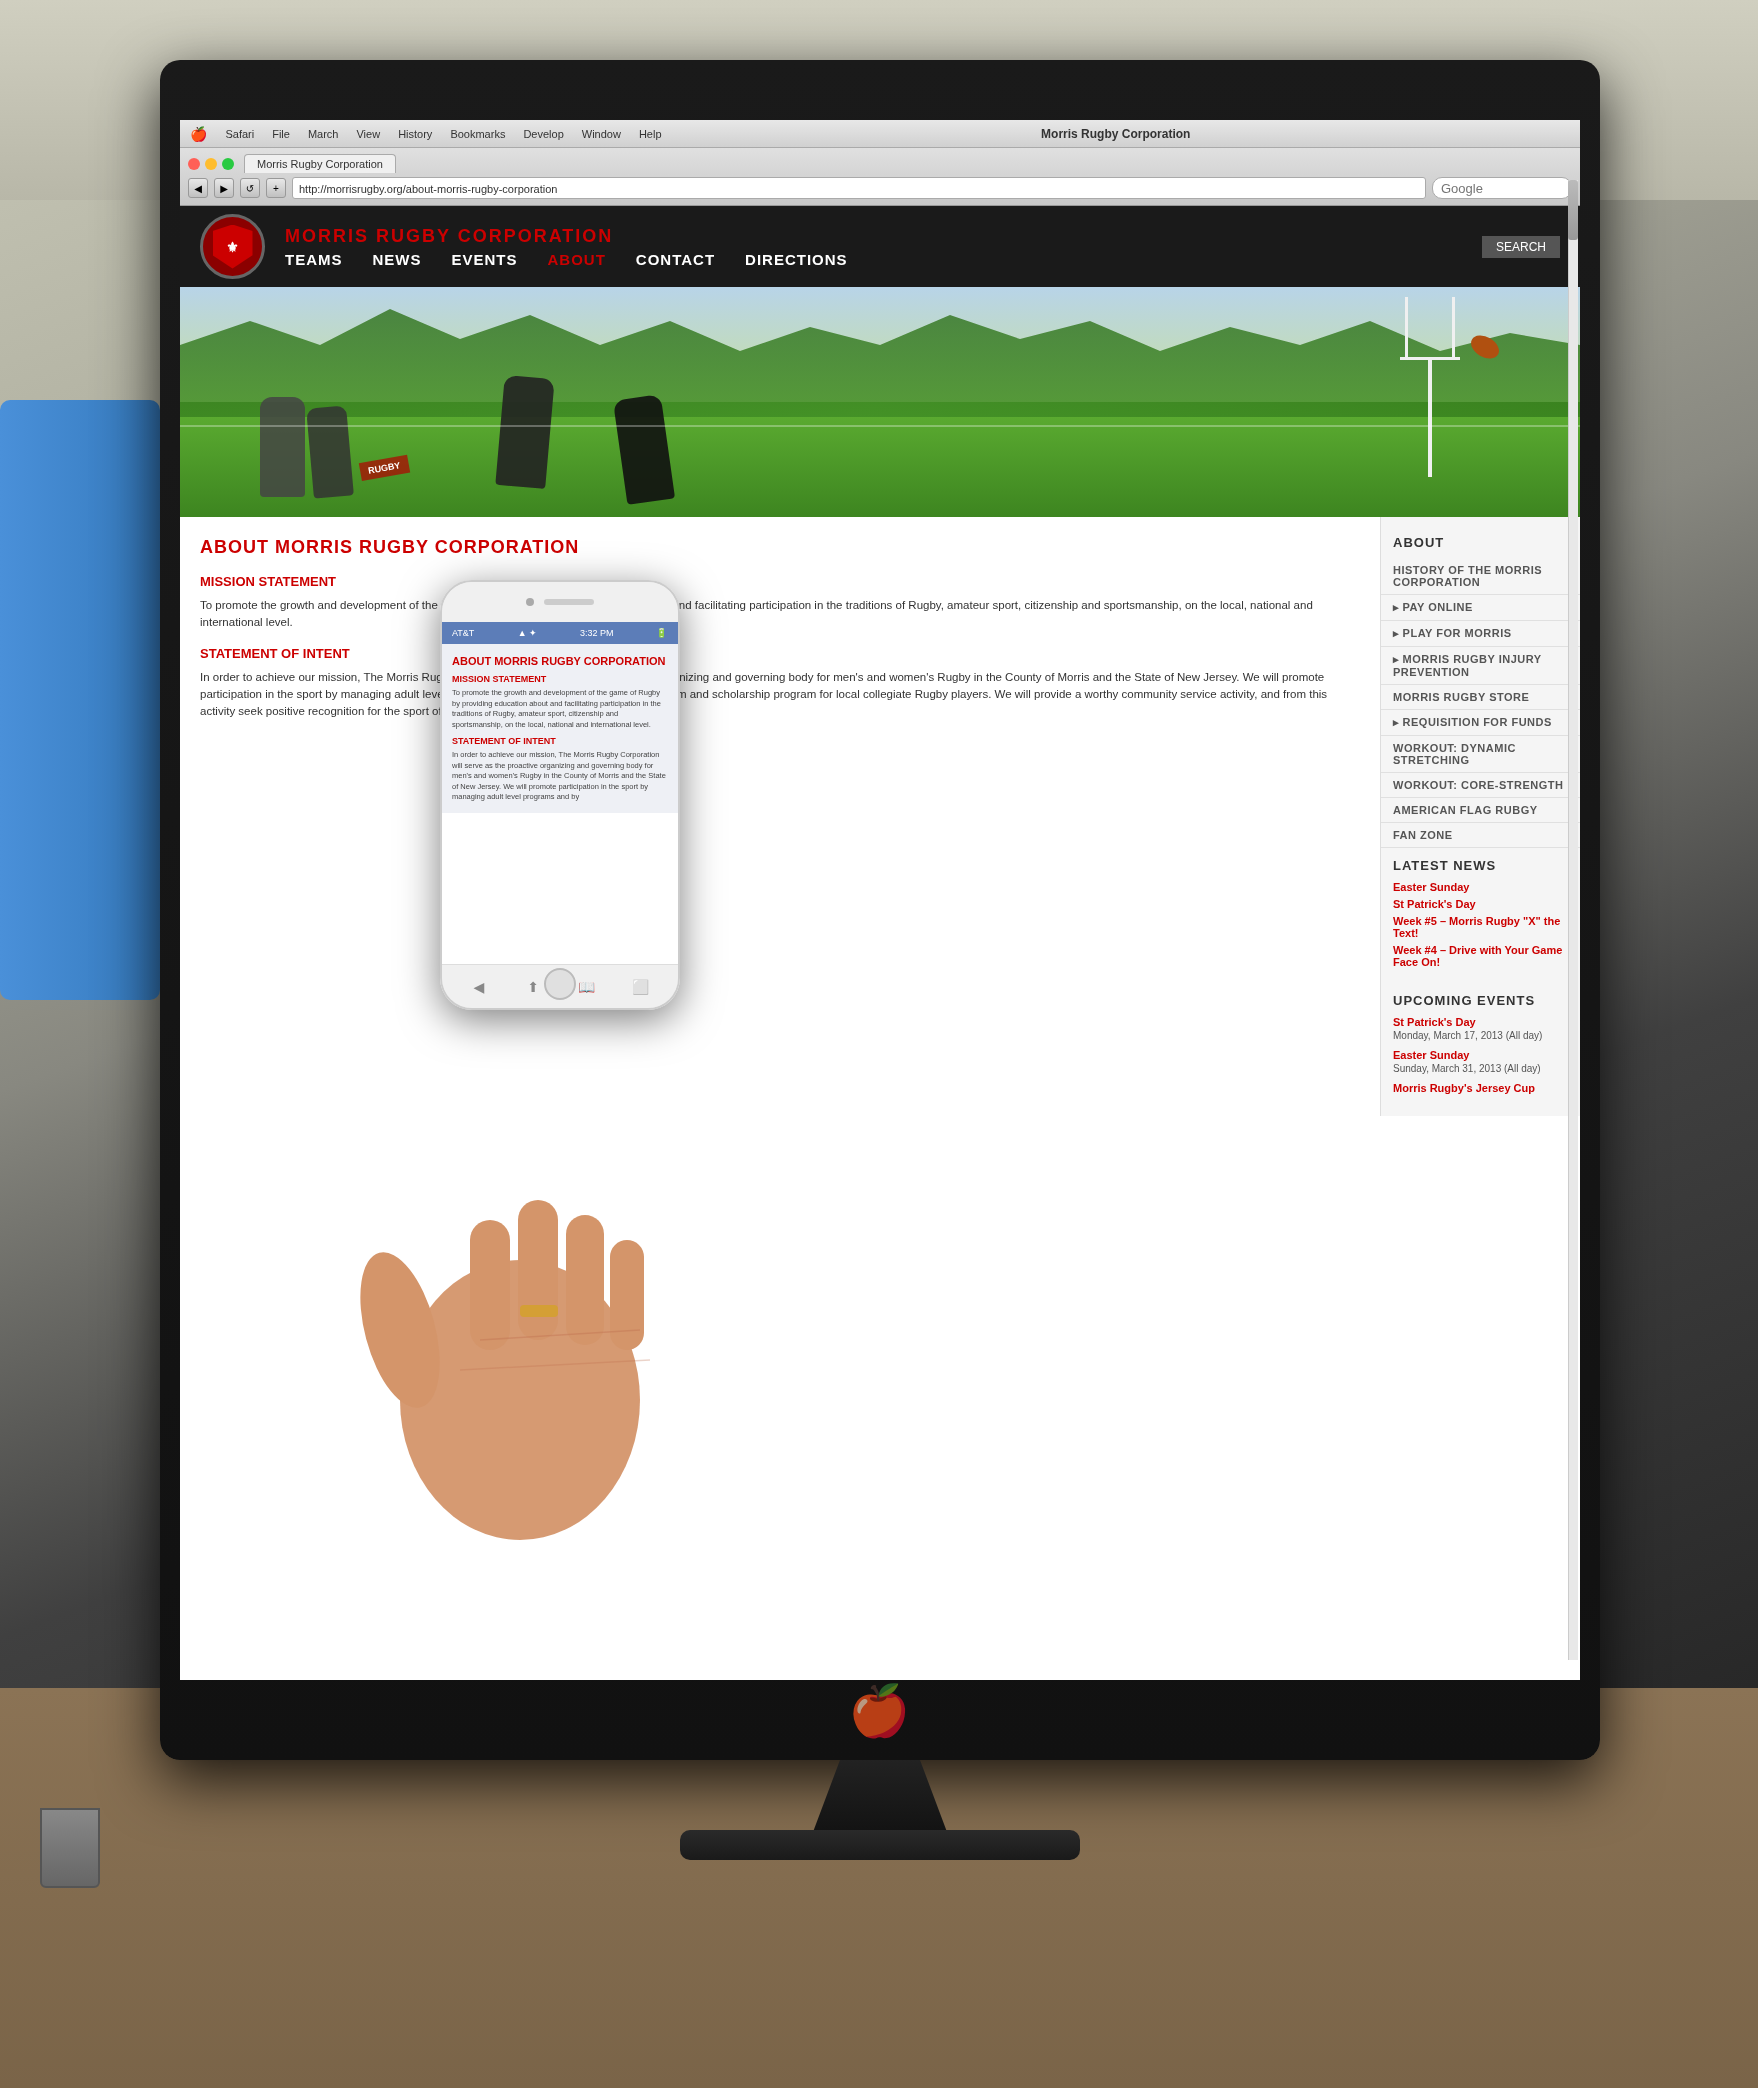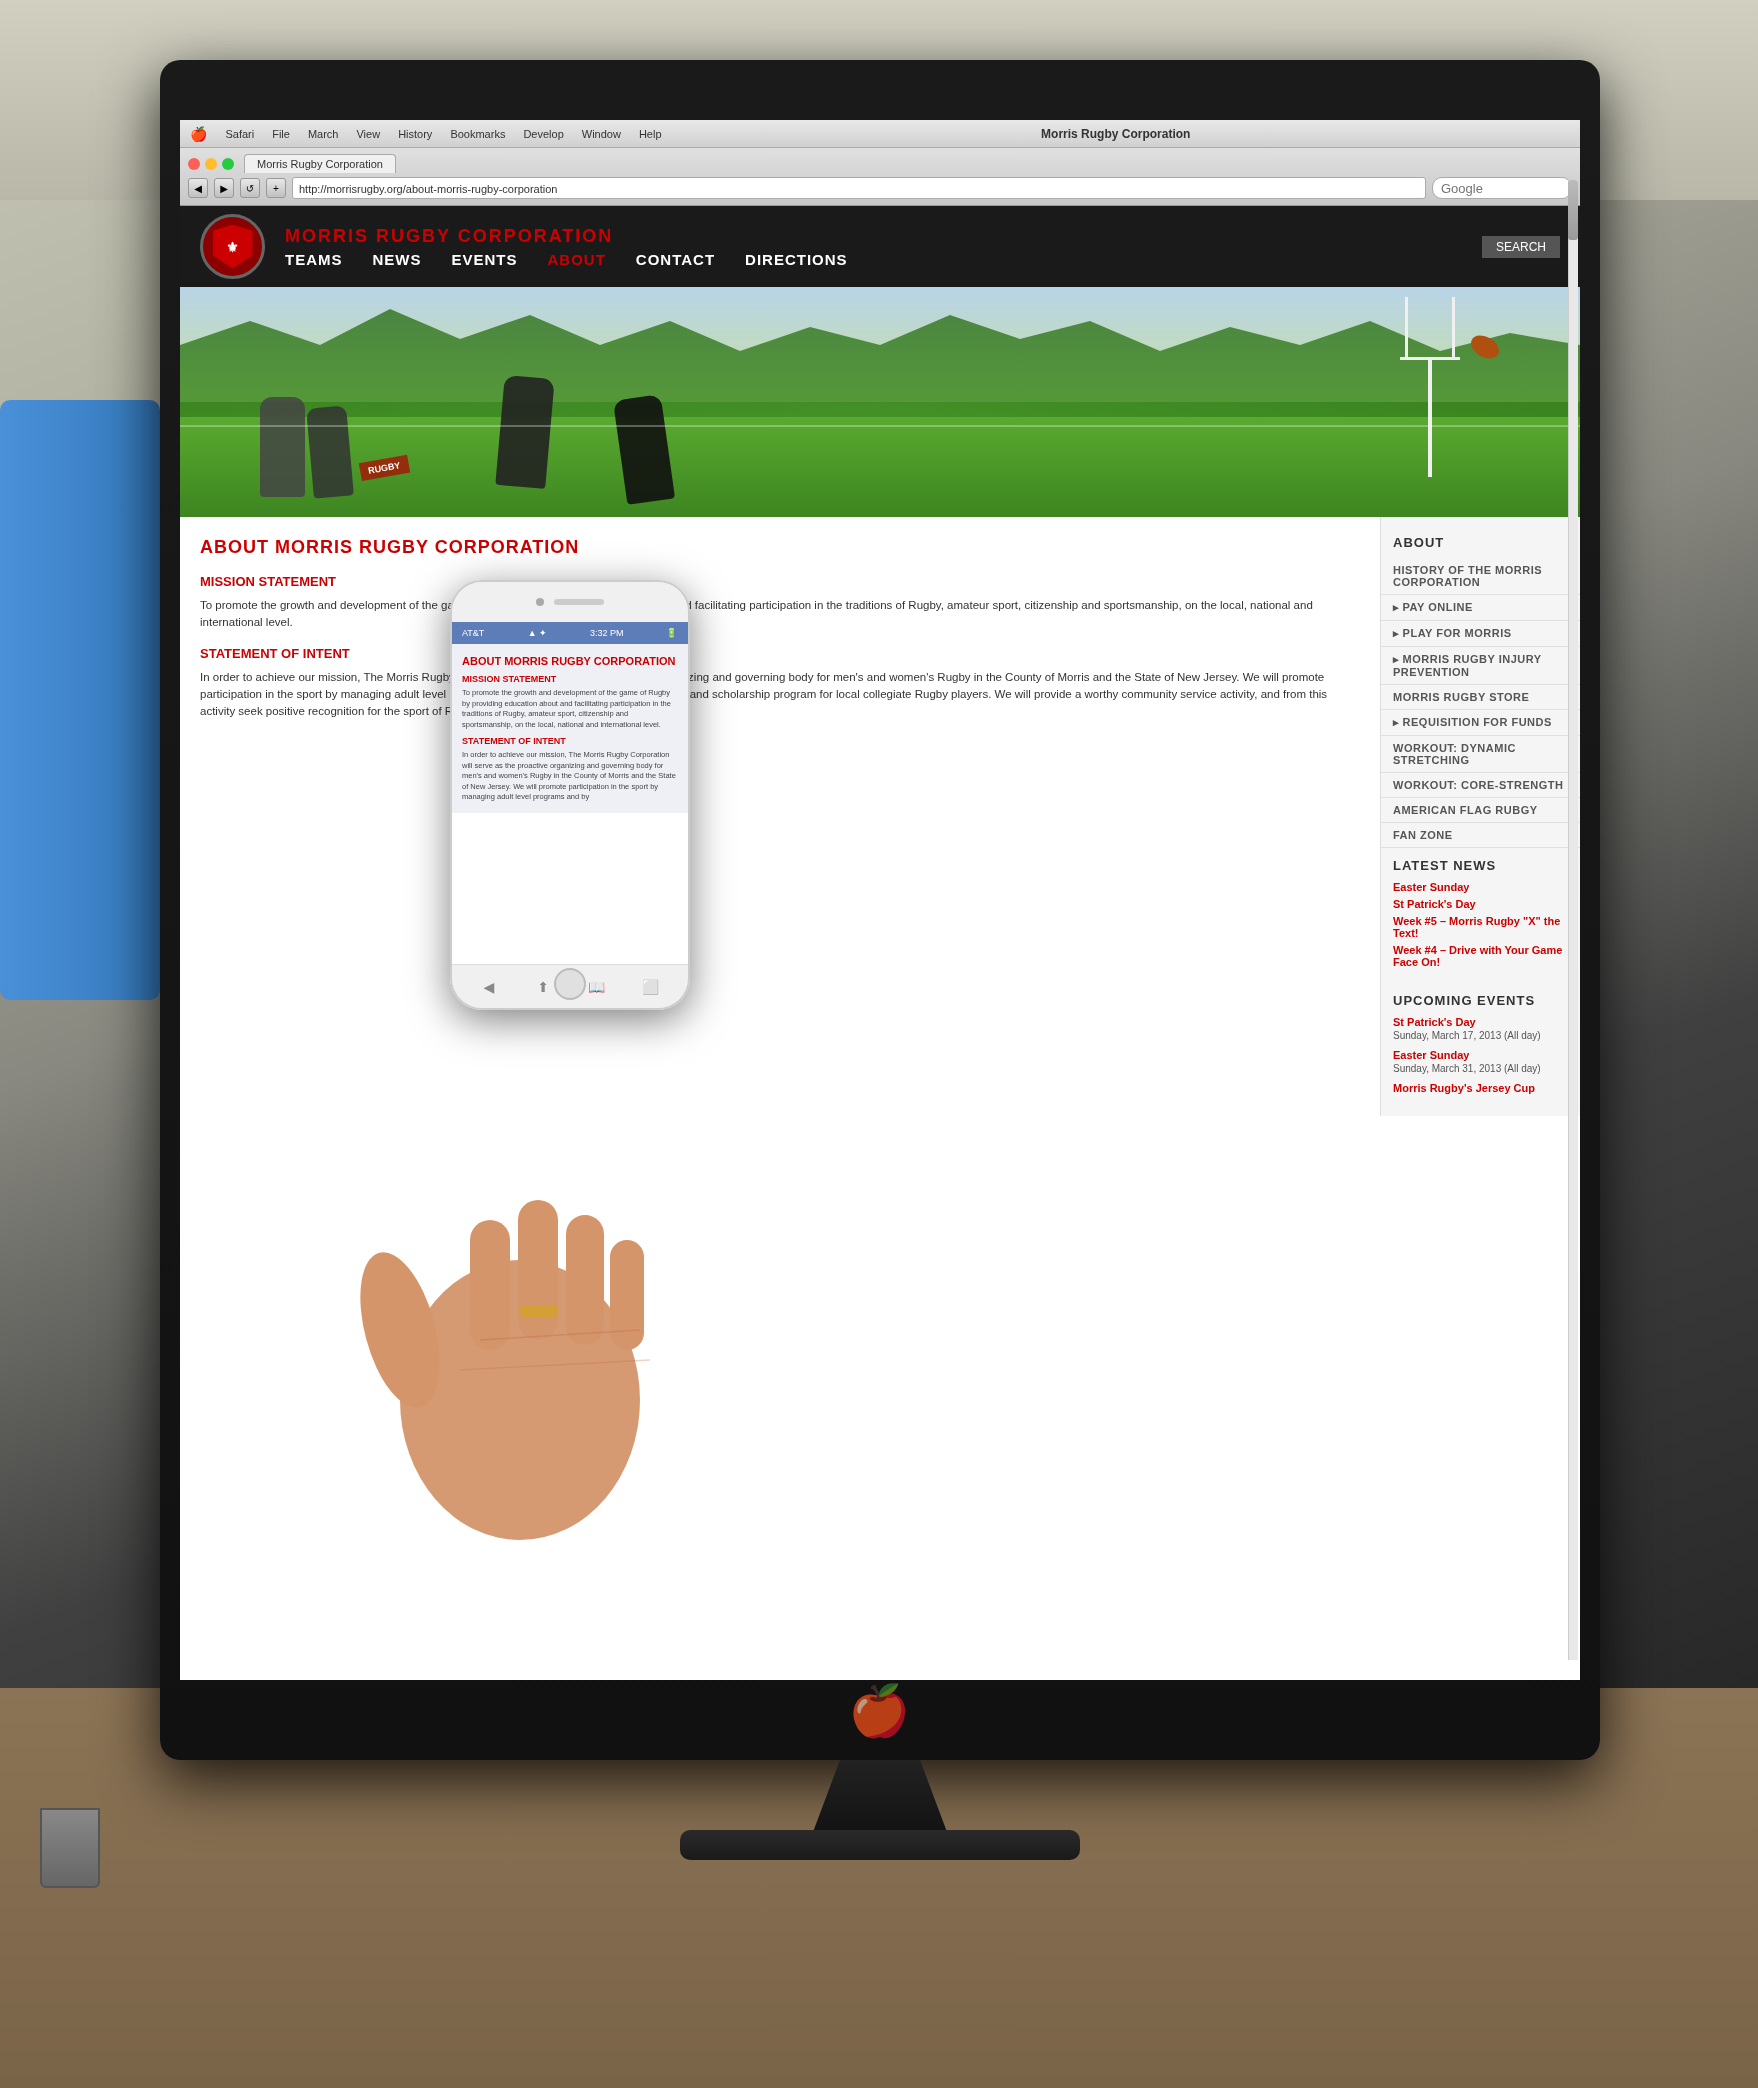--- a/index.html
+++ b/index.html
@@ -399,21 +399,21 @@
       transform: translateX(-50%);
       font-size: 50px;
       color: #555;
       opacity: 0.7;
     }
 
     
     .iphone {
       position: absolute;
       top: 580px;
-      left: 450px;
+      left: 440px;
       width: 240px;
       height: 430px;
       background: linear-gradient(180deg, #f0f0f0 0%, #e0e0e0 100%);
       border-radius: 32px;
       border: 2px solid #ccc;
       box-shadow: 0 10px 40px rgba(0,0,0,0.5);
       z-index: 10;
       overflow: hidden;
     }
 
@@ -781,21 +781,21 @@
             <div class="news-title">LATEST NEWS</div>
             <a class="news-link">Easter Sunday</a>
             <a class="news-link">St Patrick's Day</a>
             <a class="news-link">Week #5 – Morris Rugby "X" the Text!</a>
             <a class="news-link">Week #4 – Drive with Your Game Face On!</a>
           </div>
 
           <div class="events-section">
             <div class="news-title">UPCOMING EVENTS</div>
             <a class="event-title-link">St Patrick's Day</a>
-            <div class="event-date">Sunday, March 17, 2013 (All day)</div>
+            <div class="event-date">Monday, March 17, 2013 (All day)</div>
             <a class="event-title-link">Easter Sunday</a>
             <div class="event-date">Sunday, March 31, 2013 (All day)</div>
             <a class="event-title-link">Morris Rugby's Jersey Cup</a>
           </div>
         </div>
 
       </div>
 
     </div>
 

